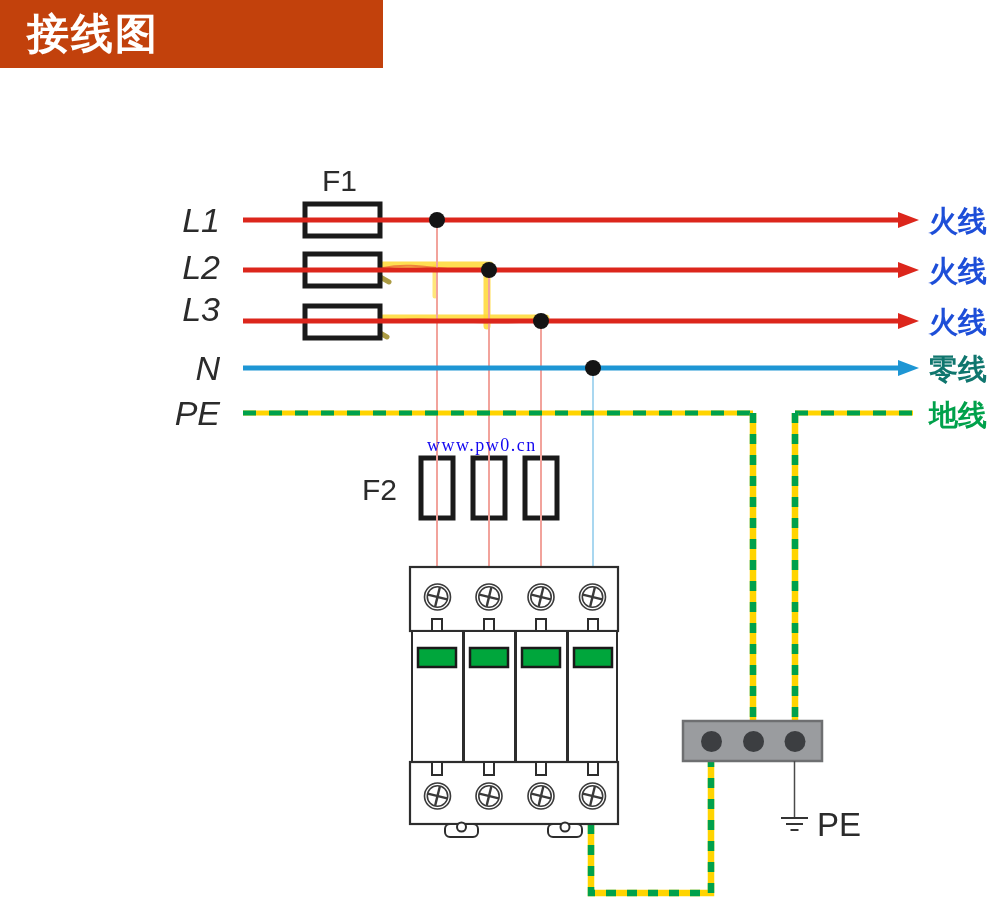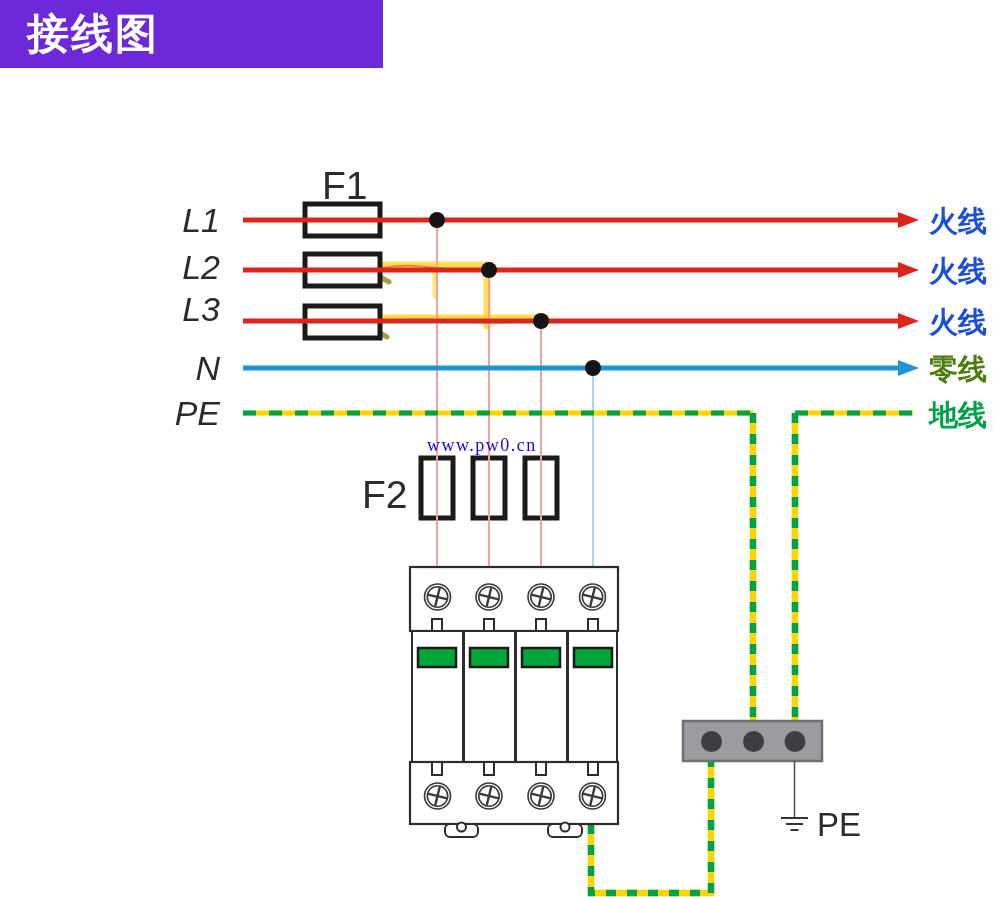--- a/index.html
+++ b/index.html
@@ -1,34 +1,34 @@
 <!DOCTYPE html>
 <html><head>
 <meta charset="utf-8">
 <style>
   html,body{margin:0;padding:0;background:#ffffff;}
   .canvas{
     position:relative;width:993px;height:897px;background:#ffffff;overflow:hidden;
     font-family:"Liberation Sans",sans-serif;
   }
   .title-bar{
-    position:absolute;left:0;top:0;width:383px;height:68px;background:#6d28d9;
+    position:absolute;left:0;top:0;width:383px;height:68px;background:#c2410c;
     display:flex;align-items:center;padding-left:27px;box-sizing:border-box;
   }
   .title-bar .title-text{
     color:#ffffff;font-size:42px;font-weight:bold;letter-spacing:2px;line-height:1;
   }
   svg.diagram{position:absolute;left:0;top:0;}
   .lbl{position:absolute;color:#2B2B2B;white-space:nowrap;}
   .left-label{left:150px;width:70px;text-align:right;font-size:34px;line-height:42px;height:42px;font-weight:500;font-style:italic;}
   .right-label{left:929px;font-size:29px;line-height:38px;height:38px;font-weight:600;}
   .right-label.live{color:#1d4ed8;}
-  .right-label.neutral{color:#4d7c0f;}
+  .right-label.neutral{color:#0f766e;}
   .right-label.earth{color:#00A14B;}
-  .fuse-label{font-size:39px;font-weight:500;}
+  .fuse-label{font-size:30px;font-weight:500;}
   .ground-label{font-size:33px;font-weight:500;}
   .watermark{
     position:absolute;left:427px;top:435px;color:#1408F0;font-size:18px;
     font-family:"Liberation Serif",serif;letter-spacing:1.5px;
   }
 </style>
 </head>
 <body>
 
 <div class="canvas">

